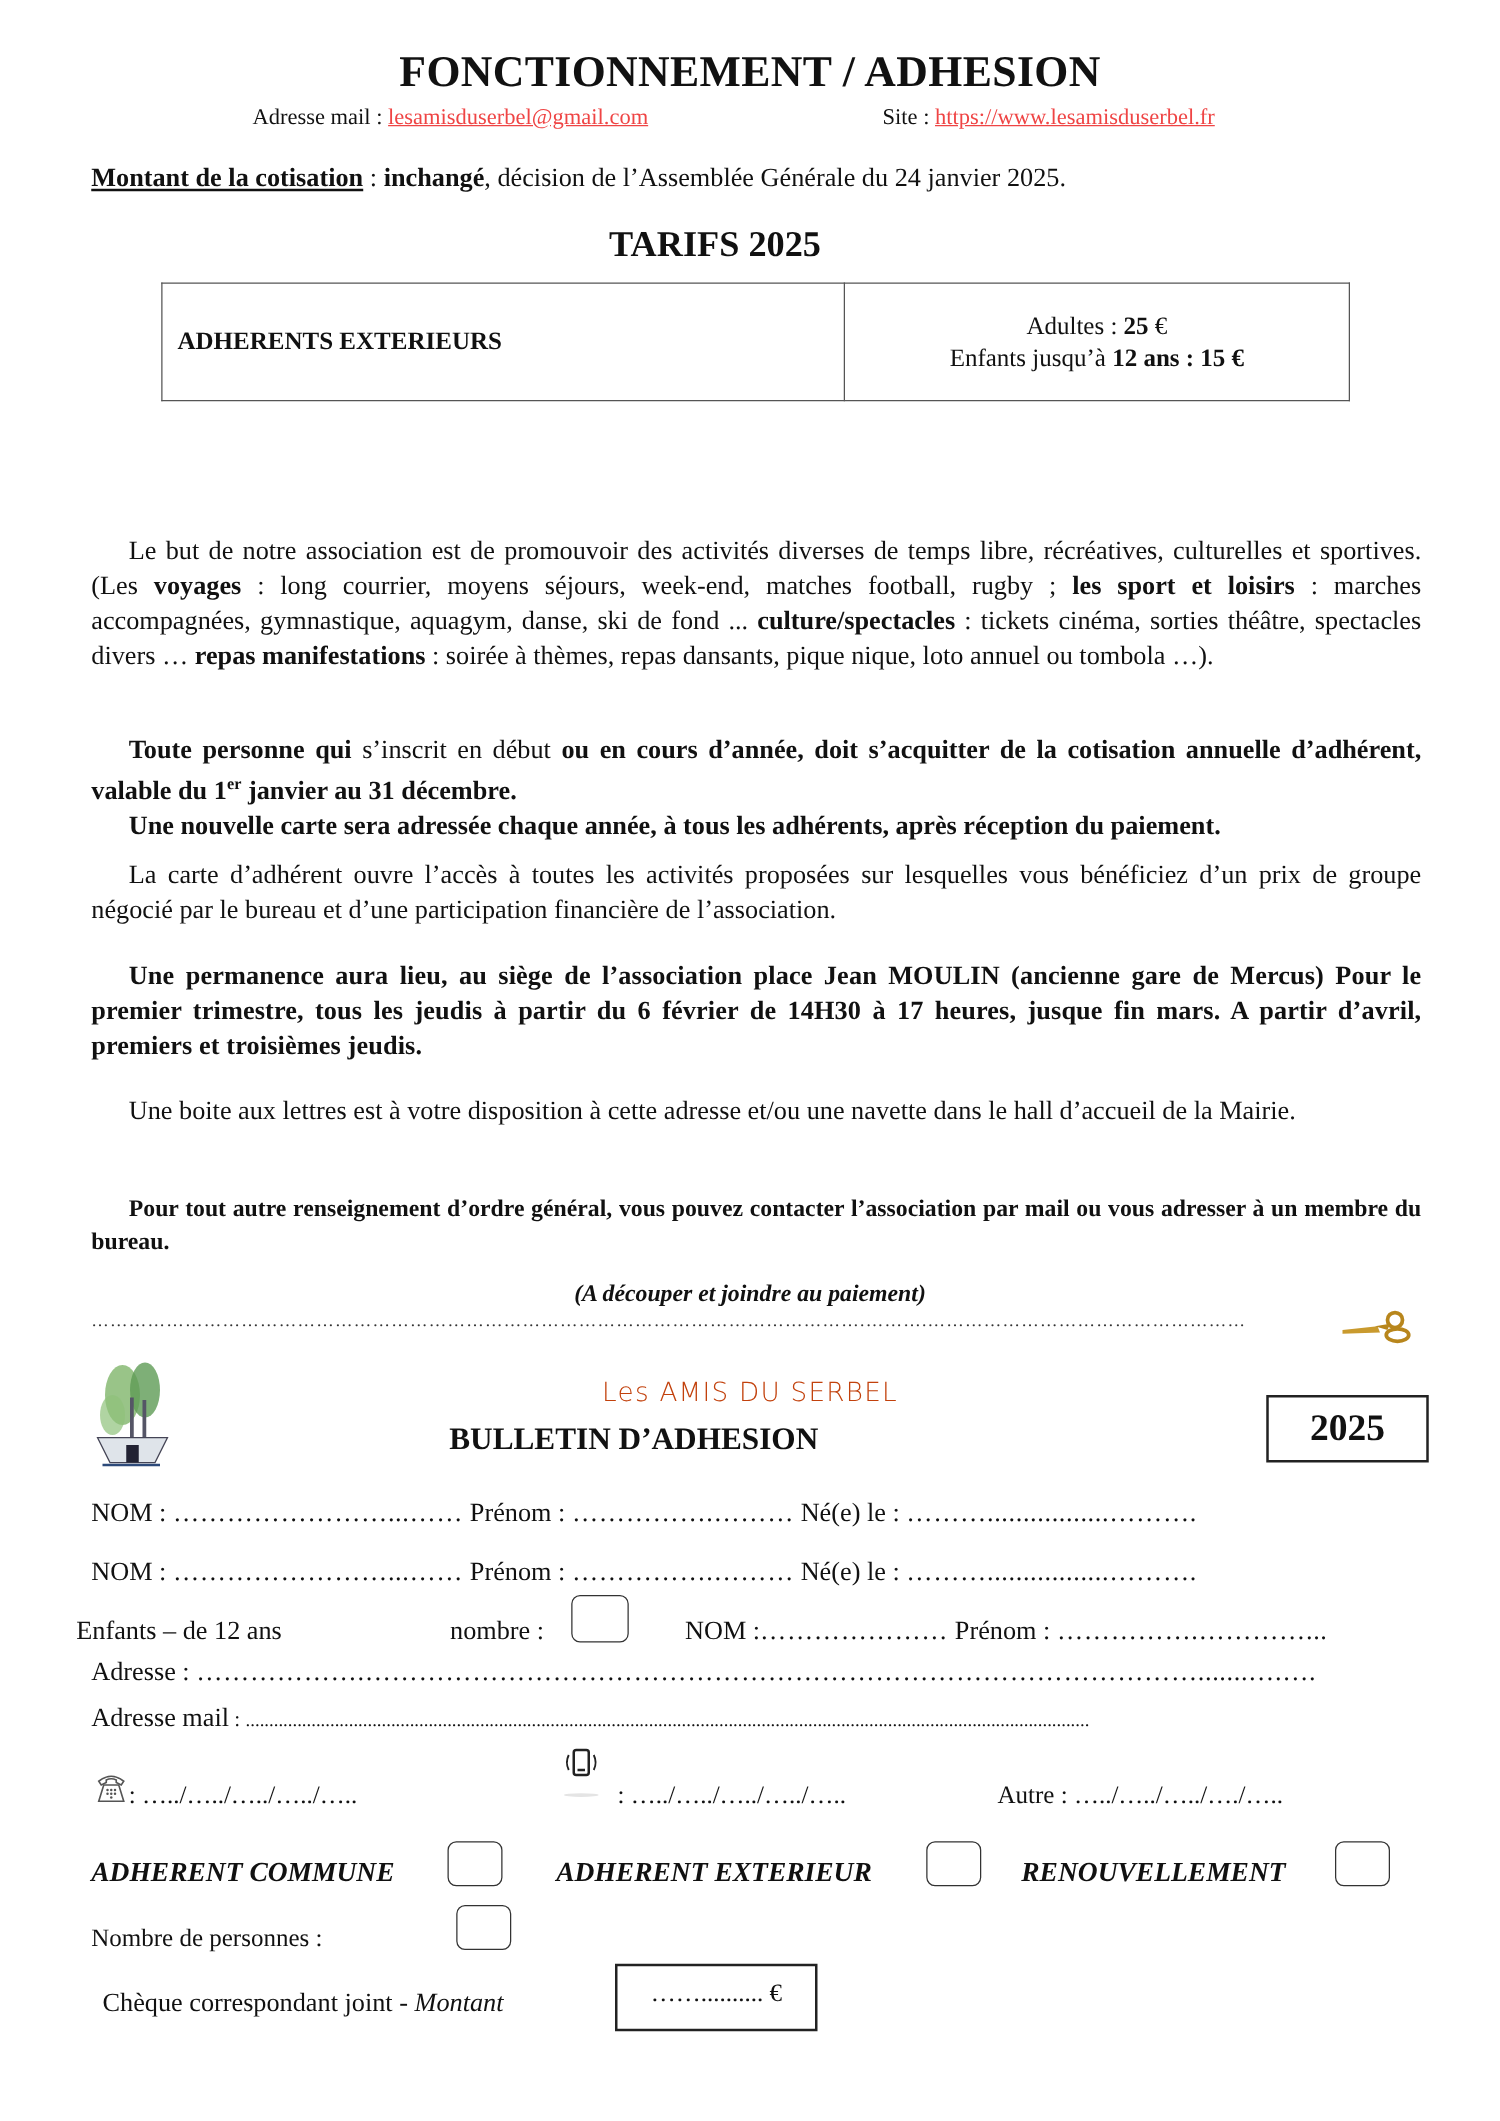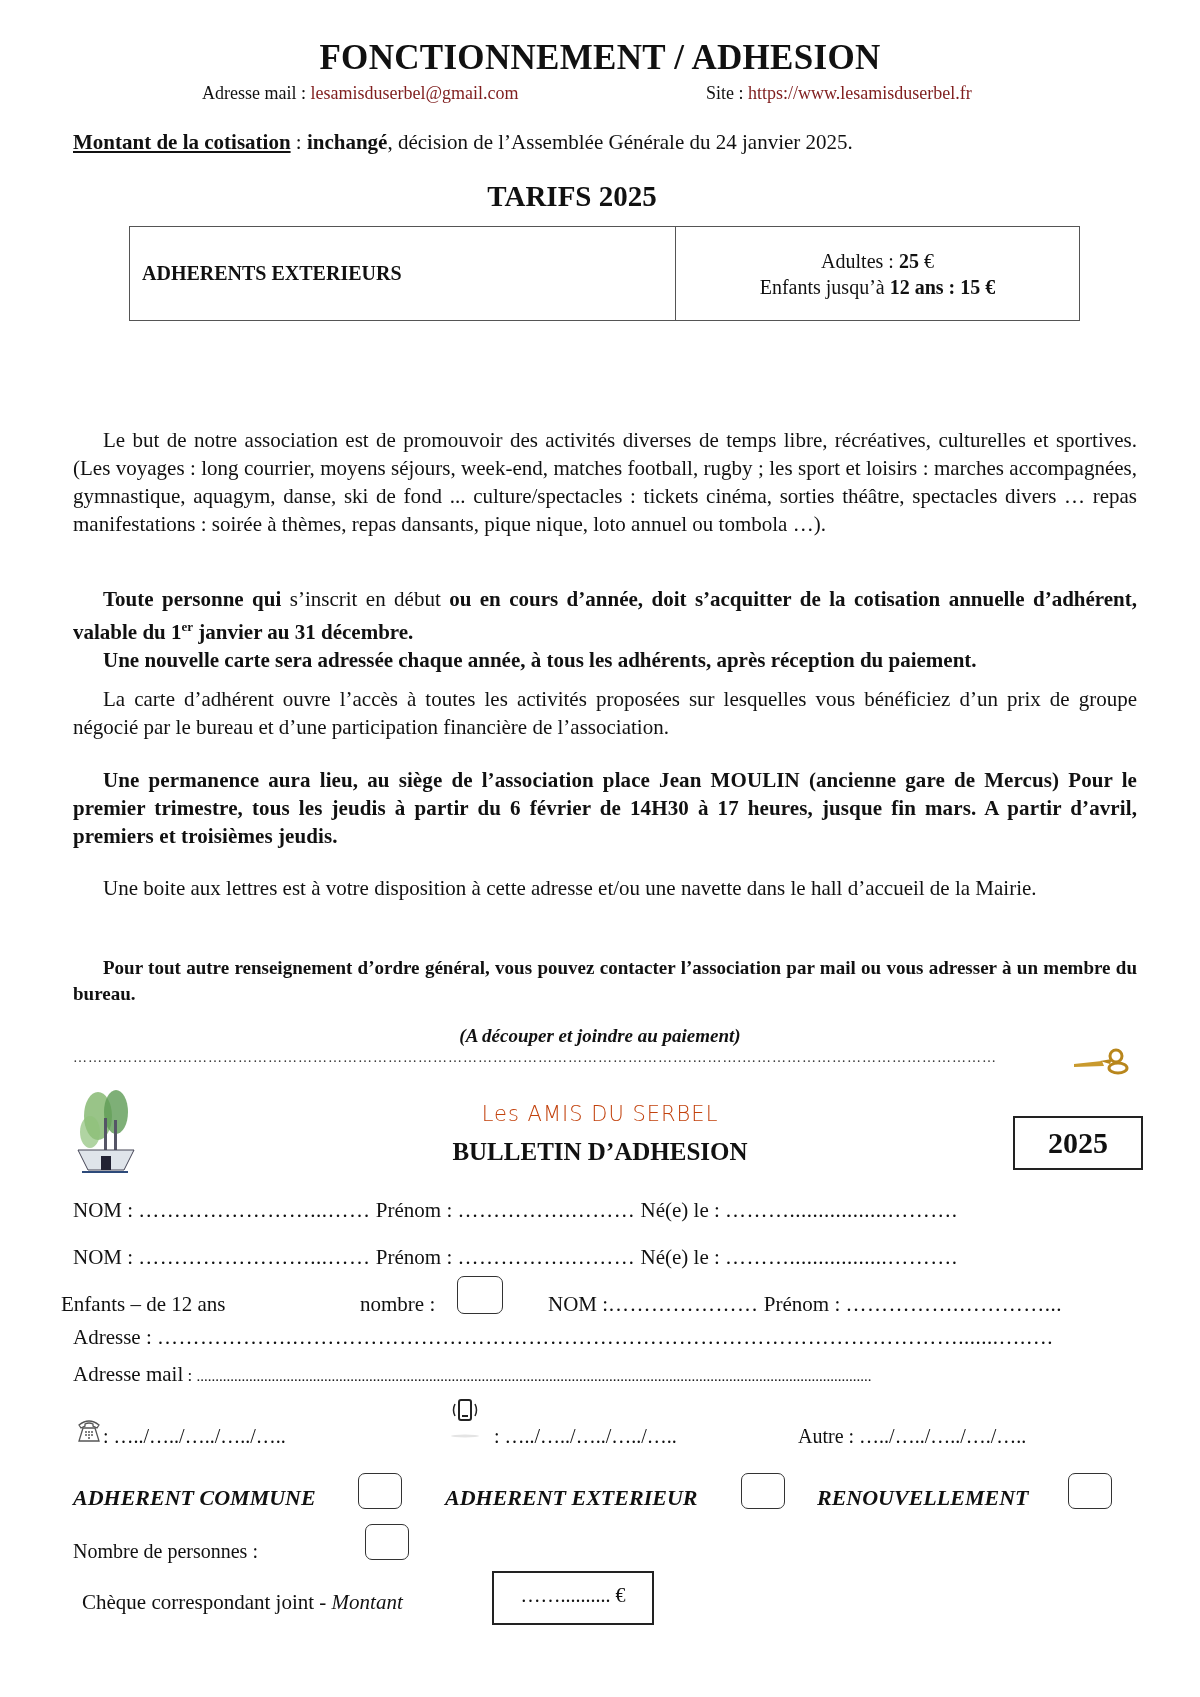--- a/index.html
+++ b/index.html
@@ -8,50 +8,50 @@
     font-family: "Liberation Serif", "DejaVu Serif", serif; color: #111;
   }
   .abs { position: absolute; }
   .title {
     left: 0; width: 1200px; top: 38px; text-align: center;
     font-size: 35px; font-weight: bold; letter-spacing: 0.3px;
   }
   .contacts { top: 83px; left: 0; width: 1200px; font-size: 18px; }
   .contacts .mail { position: absolute; left: 202px; }
   .contacts .site { position: absolute; left: 706px; }
-  .link { color: #7f1d1d; }
+  .link { color: #ef4444; text-decoration: underline; }
   .cotisation { top: 130px; left: 73px; font-size: 21px; }
   .cotisation .lbl { font-weight: bold; text-decoration: underline; }
   .tarifs-title { top: 180px; left: 0; width: 1144px; text-align: center; font-size: 29px; font-weight: bold; }
   table.tarifs {
     position: absolute; left: 129px; top: 226px; width: 951px; border-collapse: collapse;
     font-size: 20px;
   }
   table.tarifs td { border: 1.5px solid #555; height: 91px; vertical-align: middle; }
   table.tarifs td.cat { width: 532px; padding-left: 12px; font-weight: bold; }
   table.tarifs td.price { text-align: center; line-height: 26px; }
   .para { left: 73px; width: 1064px; font-size: 21px; line-height: 28px; text-align: justify; text-indent: 30px; }
-  .para b { font-weight: normal; }
+  .para b { font-weight: bold; }
   .p1 { top: 426px; }
   .p2 { top: 585px; font-weight: bold; }
   .p2 .normal { font-weight: normal; }
   .p2 sup { font-size: 13px; }
   .p3 { top: 685px; }
   .p4 { top: 766px; font-weight: bold; letter-spacing: 0.1px; }
   .p5 { top: 874px; }
   .p6 { top: 955px; font-weight: bold; font-size: 19px; line-height: 26px; }
   .decoupe { top: 1025px; left: 0; width: 1200px; text-align: center; font-size: 19px; font-style: italic; font-weight: bold; }
   .cutline {
     top: 1050px; left: 73px; width: 990px; height: 14px; overflow: hidden; white-space: nowrap;
     font-size: 14px; letter-spacing: 1px; color: #333;
   }
   .scissors { top: 1048px; left: 1072px; width: 60px; height: 28px; }
   .logo { top: 1088px; left: 68px; width: 80px; height: 94px; }
   .brand { top: 1102px; left: 0; width: 1200px; text-align: center; font-family: "DejaVu Sans", sans-serif; font-size: 21px; color: #c2410c; letter-spacing: 1px; font-weight: 300; }
-  .bulletin { top: 1138px; left: 0; width: 1200px; text-align: center; font-size: 25px; font-weight: bold; }
+  .bulletin { top: 1138px; left: 0; width: 1014px; text-align: center; font-size: 25px; font-weight: bold; }
   .yearbox {
     top: 1116px; left: 1013px; width: 126px; height: 50px; border: 2px solid #222;
     font-size: 30px; font-weight: bold; text-align: center; line-height: 50px;
   }
   .fl { font-size: 21px; white-space: nowrap; }
   .dots { letter-spacing: 0.5px; }
   .cb { border: 1.5px solid #333; border-radius: 7px; background: #fff; }
   .ital { font-style: italic; font-weight: bold; font-size: 22px; }
   .montant-box { top: 1571px; left: 492px; width: 158px; height: 50px; border: 2px solid #222; font-size: 20px; line-height: 44px; text-align: center; }
 </style>

